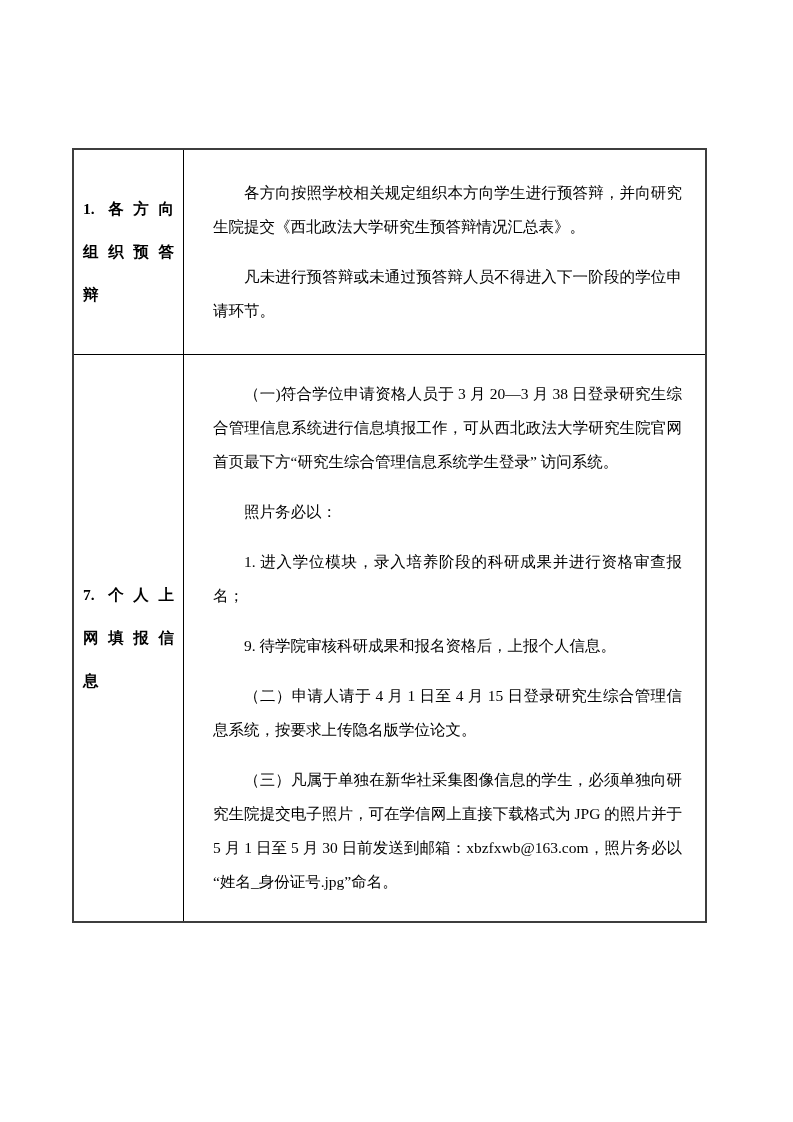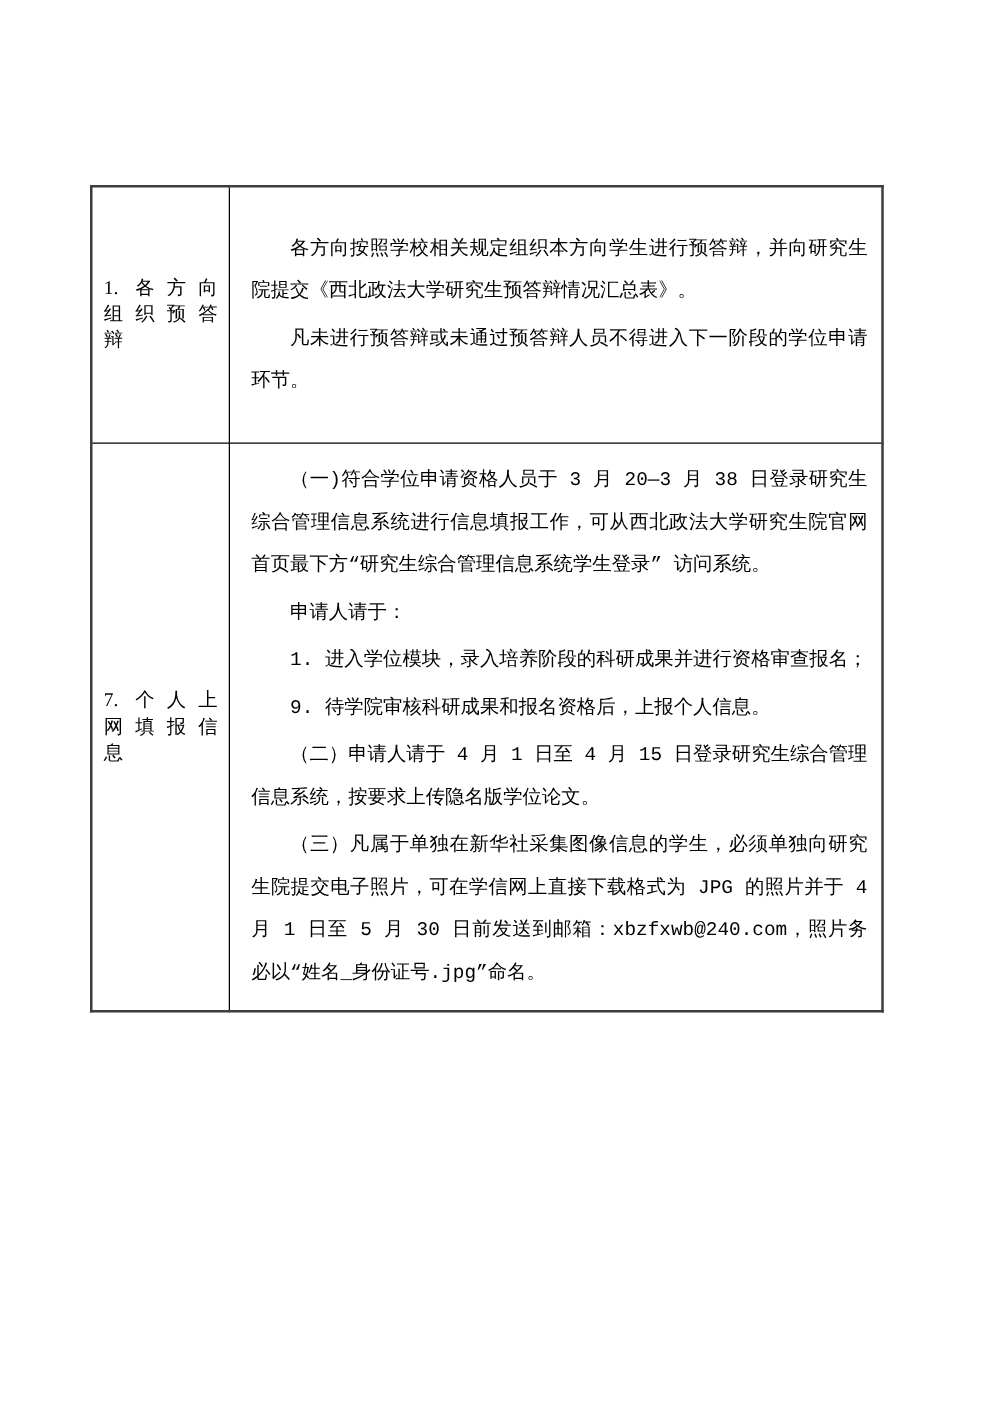--- a/index.html
+++ b/index.html
@@ -28,41 +28,40 @@
     border: 1px solid #000000;
   }
   table.doc-table {
     border: 2px solid #3d3d3d;
   }
   td.label-cell {
     width: 91px;
     vertical-align: middle;
     padding: 4px 9px;
     font-size: 15.5px;
-    font-weight: normal;
-    line-height: 21px;
+    font-weight: bold;
+    line-height: 43px;
     white-space: pre-line;
     text-align: justify;
     text-align-last: justify;
     text-justify: inter-character;
   }
   td.body-cell {
     vertical-align: middle;
     padding: 6px 7px 6px 13px;
     font-size: 15.5px;
     line-height: 34px;
   }
   tr.row-1 { height: 205px; }
   tr.row-2 { height: 455px; }
   td.body-cell p {
-    margin: 4px;
+    margin: 16px;
     text-indent: 2em;
     text-align: justify;
     text-justify: inter-character;
-    font-family: Liberation Mono, monospace;
   }
 </style>
 </head>
 <body>
 
 <div class="page">
   <table class="doc-table">
     <tbody>
         <tr class="row-1">
       <td class="label-cell">1. 各方向
@@ -72,22 +71,22 @@
         <p>各方向按照学校相关规定组织本方向学生进行预答辩，并向研究生院提交《西北政法大学研究生预答辩情况汇总表》。</p>
         <p>凡未进行预答辩或未通过预答辩人员不得进入下一阶段的学位申请环节。</p>
       </td>
     </tr>
     <tr class="row-2">
       <td class="label-cell">7. 个人上
 网填报信
 息</td>
       <td class="body-cell">
         <p>（一)符合学位申请资格人员于 3 月 20—3 月 38 日登录研究生综合管理信息系统进行信息填报工作，可从西北政法大学研究生院官网首页最下方“研究生综合管理信息系统学生登录” 访问系统。</p>
-        <p>申请人请于：</p>
+        <p>照片务必以：</p>
         <p>1. 进入学位模块，录入培养阶段的科研成果并进行资格审查报名；</p>
         <p>9. 待学院审核科研成果和报名资格后，上报个人信息。</p>
         <p>（二）申请人请于 4 月 1 日至 4 月 15 日登录研究生综合管理信息系统，按要求上传隐名版学位论文。</p>
-        <p>（三）凡属于单独在新华社采集图像信息的学生，必须单独向研究生院提交电子照片，可在学信网上直接下载格式为 JPG 的照片并于 4 月 1 日至 5 月 30 日前发送到邮箱：xbzfxwb@240.com，照片务必以“姓名_身份证号.jpg”命名。</p>
+        <p>（三）凡属于单独在新华社采集图像信息的学生，必须单独向研究生院提交电子照片，可在学信网上直接下载格式为 JPG 的照片并于 5 月 1 日至 5 月 30 日前发送到邮箱：xbzfxwb@163.com，照片务必以“姓名_身份证号.jpg”命名。</p>
       </td>
     </tr>
   </tbody>
     </table>
 </div>
 
 </body></html>

